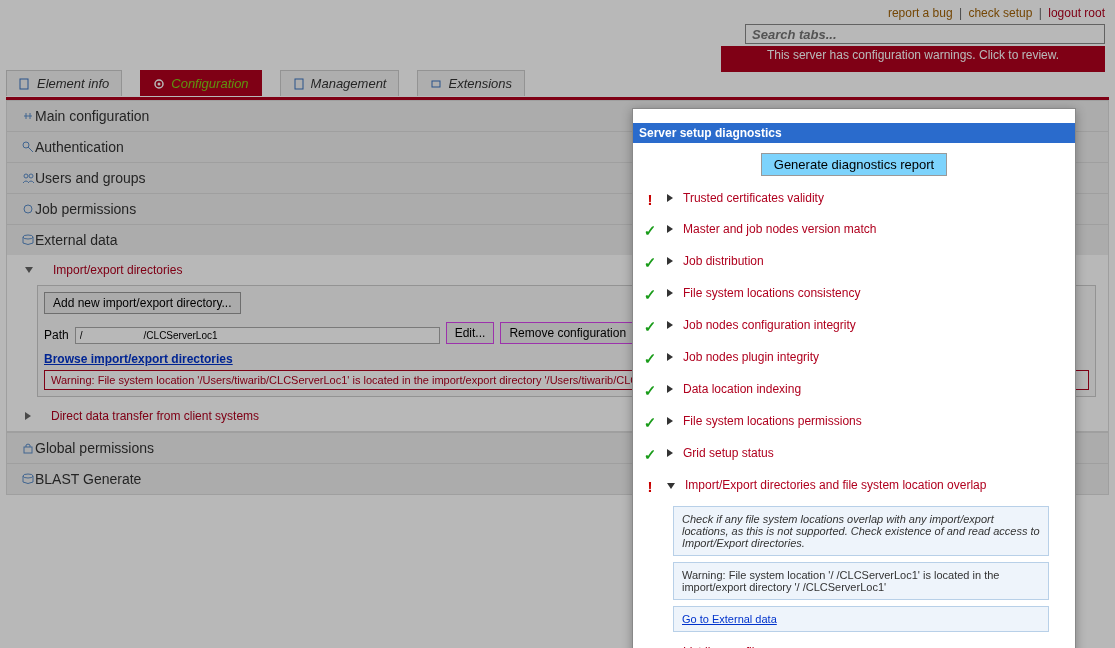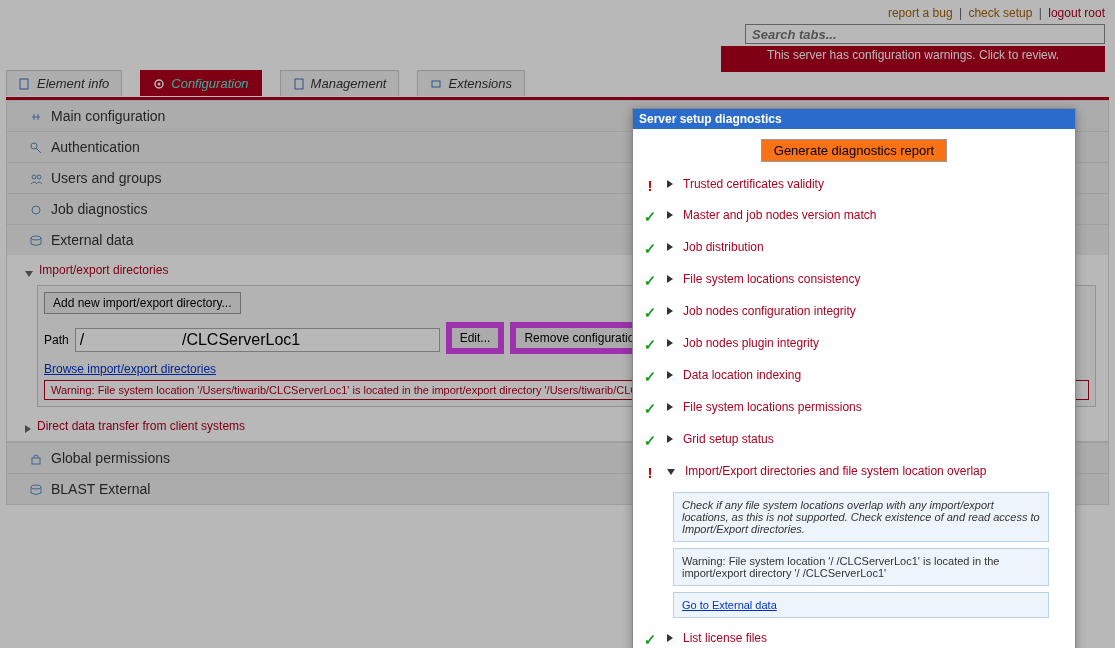--- a/index.html
+++ b/index.html
@@ -71,21 +71,21 @@
   background: #f2f2f2;
   padding: 5px 12px;
   font-size: 13px;
   color: #333;
   display: flex;
   align-items: center;
   gap: 6px;
 }
 .tab.active {
   background: #b0001e;
-  color: #5eead4;
+  color: #84cc16;
   border-color: #b0001e;
 }
 .tab-icon { width: 12px; height: 12px; display: inline-block; }
 .red-divider {
   position: absolute;
   top: 97px;
   left: 6px;
   right: 6px;
   height: 3px;
   background: #b0001e;
@@ -94,42 +94,41 @@
   position: absolute;
   top: 100px;
   left: 6px;
   right: 6px;
   bottom: 0;
 }
 .section-header {
   background: #efefef;
   border: 1px solid #ddd;
   border-bottom: none;
-  padding: 7px 22px;
+  padding: 7px 14px;
   font-size: 14px;
   color: #333;
   display: flex;
-  align-items: flex-end;
-  gap: 8px;
+  align-items: center;
 }
 .section-header:last-of-type { border-bottom: 1px solid #ddd; }
 .section-icon { width: 14px; height: 14px; display: inline-block; }
 .section-body {
   border: 1px solid #ddd;
   border-top: none;
   padding: 2px 0;
   background: #fff;
 }
 .tree-item {
   padding: 6px 12px 6px 18px;
   font-size: 12px;
   color: #b0001e;
   display: flex;
-  align-items: flex-end;
-  gap: 6px;
+  align-items: center;
+  gap: 20px;
 }
 .tree-arrow {
   display: inline-block;
   width: 0; height: 0;
   border-top: 4px solid transparent;
   border-bottom: 4px solid transparent;
   border-left: 6px solid #666;
 }
 .tree-arrow.down {
   border-left: 4px solid transparent;
@@ -154,36 +153,37 @@
   display: flex;
   align-items: center;
   gap: 6px;
   margin-top: 4px;
   font-size: 12px;
 }
 .path-row input[type=text] {
   flex: 1;
   max-width: 365px;
   padding: 2px 4px;
-  font-size: 16px;
+  font-size: 10px;
   border: 1px solid #aaa;
   background: #fff;
 }
 .path-row button {
   font-size: 12px;
   padding: 3px 8px;
-  border: 6px solid #d946ef;
+  border: 1px solid #d946ef;
   background: #eee;
 }
 .browse-link {
   display: block;
   margin-top: 4px;
   font-size: 12px;
   color: #0033cc;
   text-decoration: underline;
+  font-weight: bold;
 }
 .warning-box {
   margin-top: 4px;
   border: 1px solid #b0001e;
   background: #fff;
   padding: 3px 6px;
   font-size: 11px;
   color: #b0001e;
 }
 
@@ -196,30 +196,31 @@
   z-index: 10;
   border: 1px solid #888;
   box-shadow: 0 2px 10px rgba(0,0,0,0.3);
 }
 .modal-header {
   background: #2a6bcc;
   color: #fff;
   font-size: 12px;
   font-weight: bold;
   padding: 3px 6px;
+  margin-top: 14px;
 }
 .modal-body {
   padding: 10px 10px 8px 10px;
 }
 .gen-btn-row { text-align: center; margin-bottom: 8px; }
 .gen-btn-row button {
   font-size: 13px;
   padding: 3px 12px;
   border: 1px solid #999;
-  background: #f97316;
+  background: #7dd3fc;
 }
 .diag-row {
   display: flex;
   align-items: flex-start;
   padding: 7px 0;
   gap: 10px;
 }
 .diag-status {
   width: 14px;
   flex-shrink: 0;
@@ -342,21 +343,21 @@
         </svg>
       </span>
     <span>Users and groups</span>
   </div>
   <div class="section-header">
     <span class="section-icon">
         <svg width="14" height="14">
           <circle cx="7" cy="7" r="4" fill="none" stroke="#5a8cc7"></circle>
         </svg>
       </span>
-    <span>Job diagnostics</span>
+    <span>Job permissions</span>
   </div>
   <div class="section-header">
     <span class="section-icon">
         <svg width="14" height="14">
           <ellipse cx="7" cy="4" rx="5" ry="2" fill="none" stroke="#5a8cc7"></ellipse>
           <path d="M2 4 L2 10 Q7 13 12 10 L12 4" fill="none" stroke="#5a8cc7"></path>
         </svg>
       </span>
     <span>External data</span>
   </div>
@@ -390,21 +391,21 @@
       </span>
     <span>Global permissions</span>
   </div>
   <div class="section-header">
     <span class="section-icon">
         <svg width="14" height="14">
           <ellipse cx="7" cy="4" rx="5" ry="2" fill="none" stroke="#5a8cc7"></ellipse>
           <path d="M2 4 L2 10 Q7 13 12 10 L12 4" fill="none" stroke="#5a8cc7"></path>
         </svg>
       </span>
-    <span>BLAST External</span>
+    <span>BLAST Generate</span>
   </div>
 </div>
 
 <div class="overlay-dim"></div>
 
 <div class="modal">
   <div class="modal-header">Server setup diagnostics</div>
   <div class="modal-body">
     <div class="gen-btn-row">
       <button>Generate diagnostics report</button>

